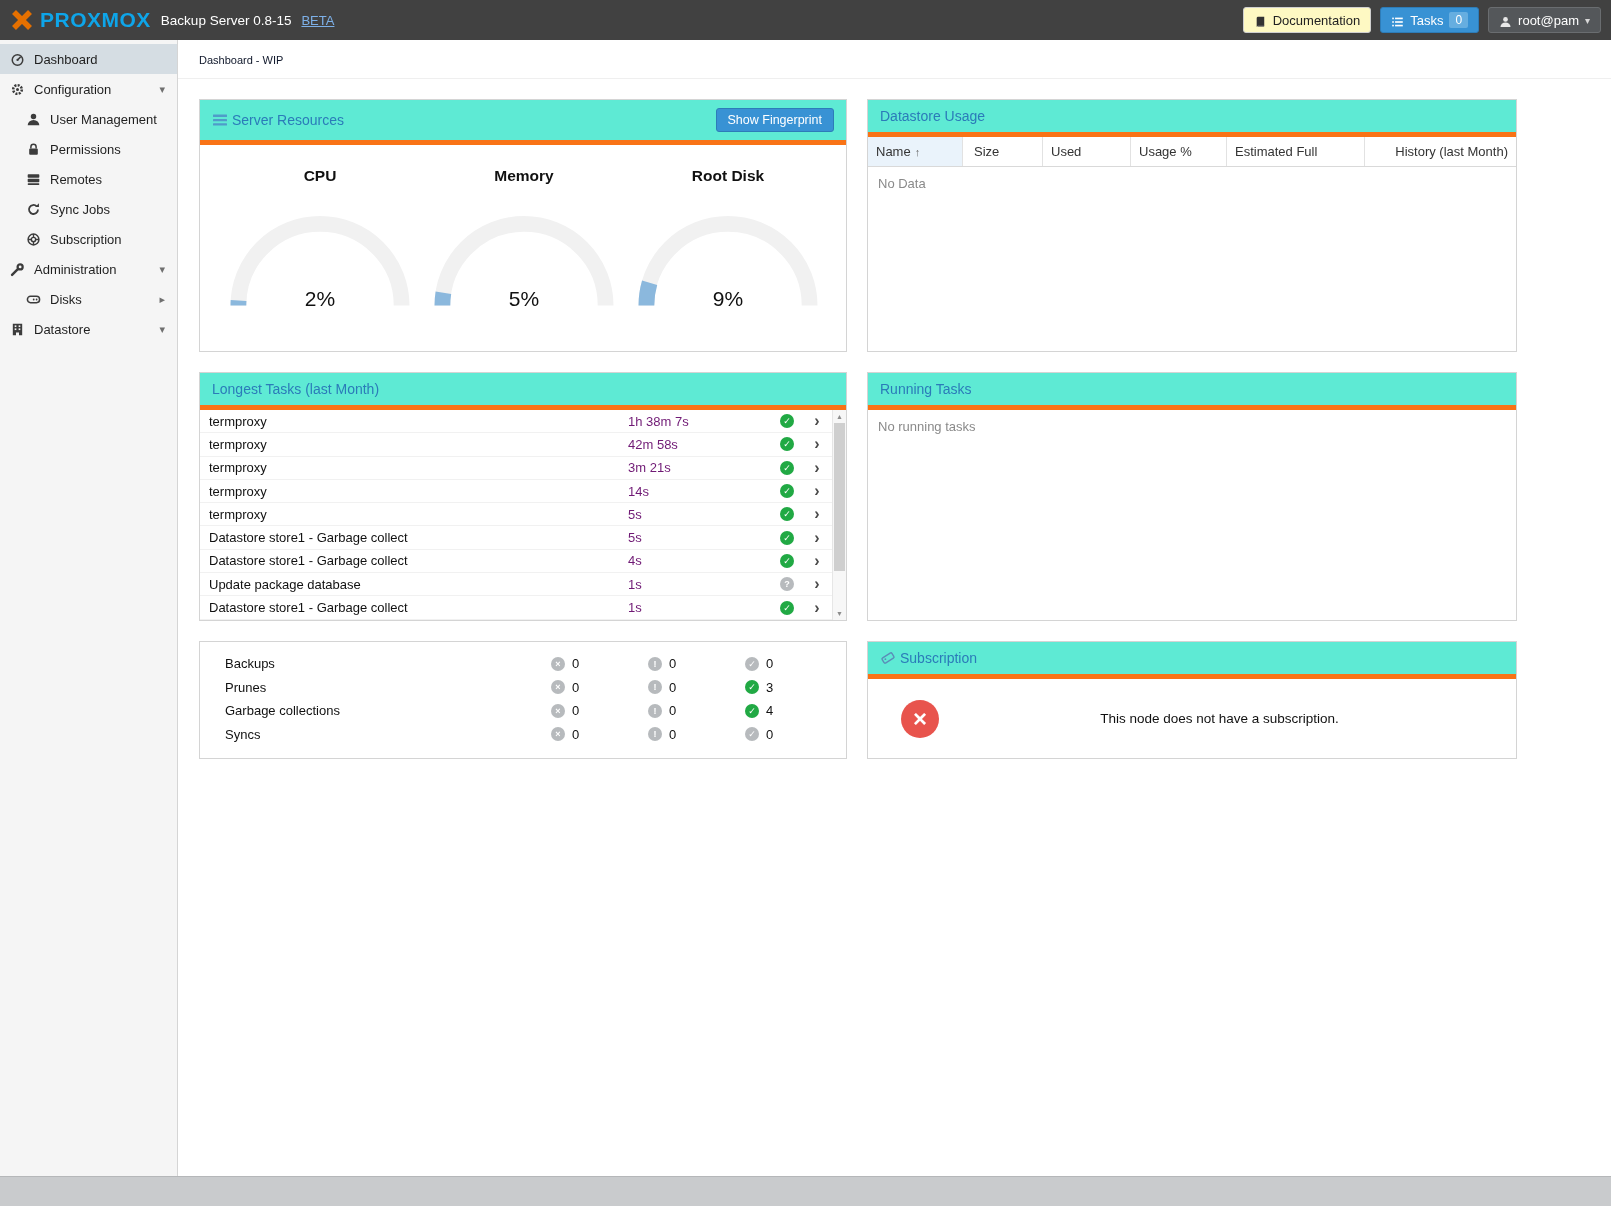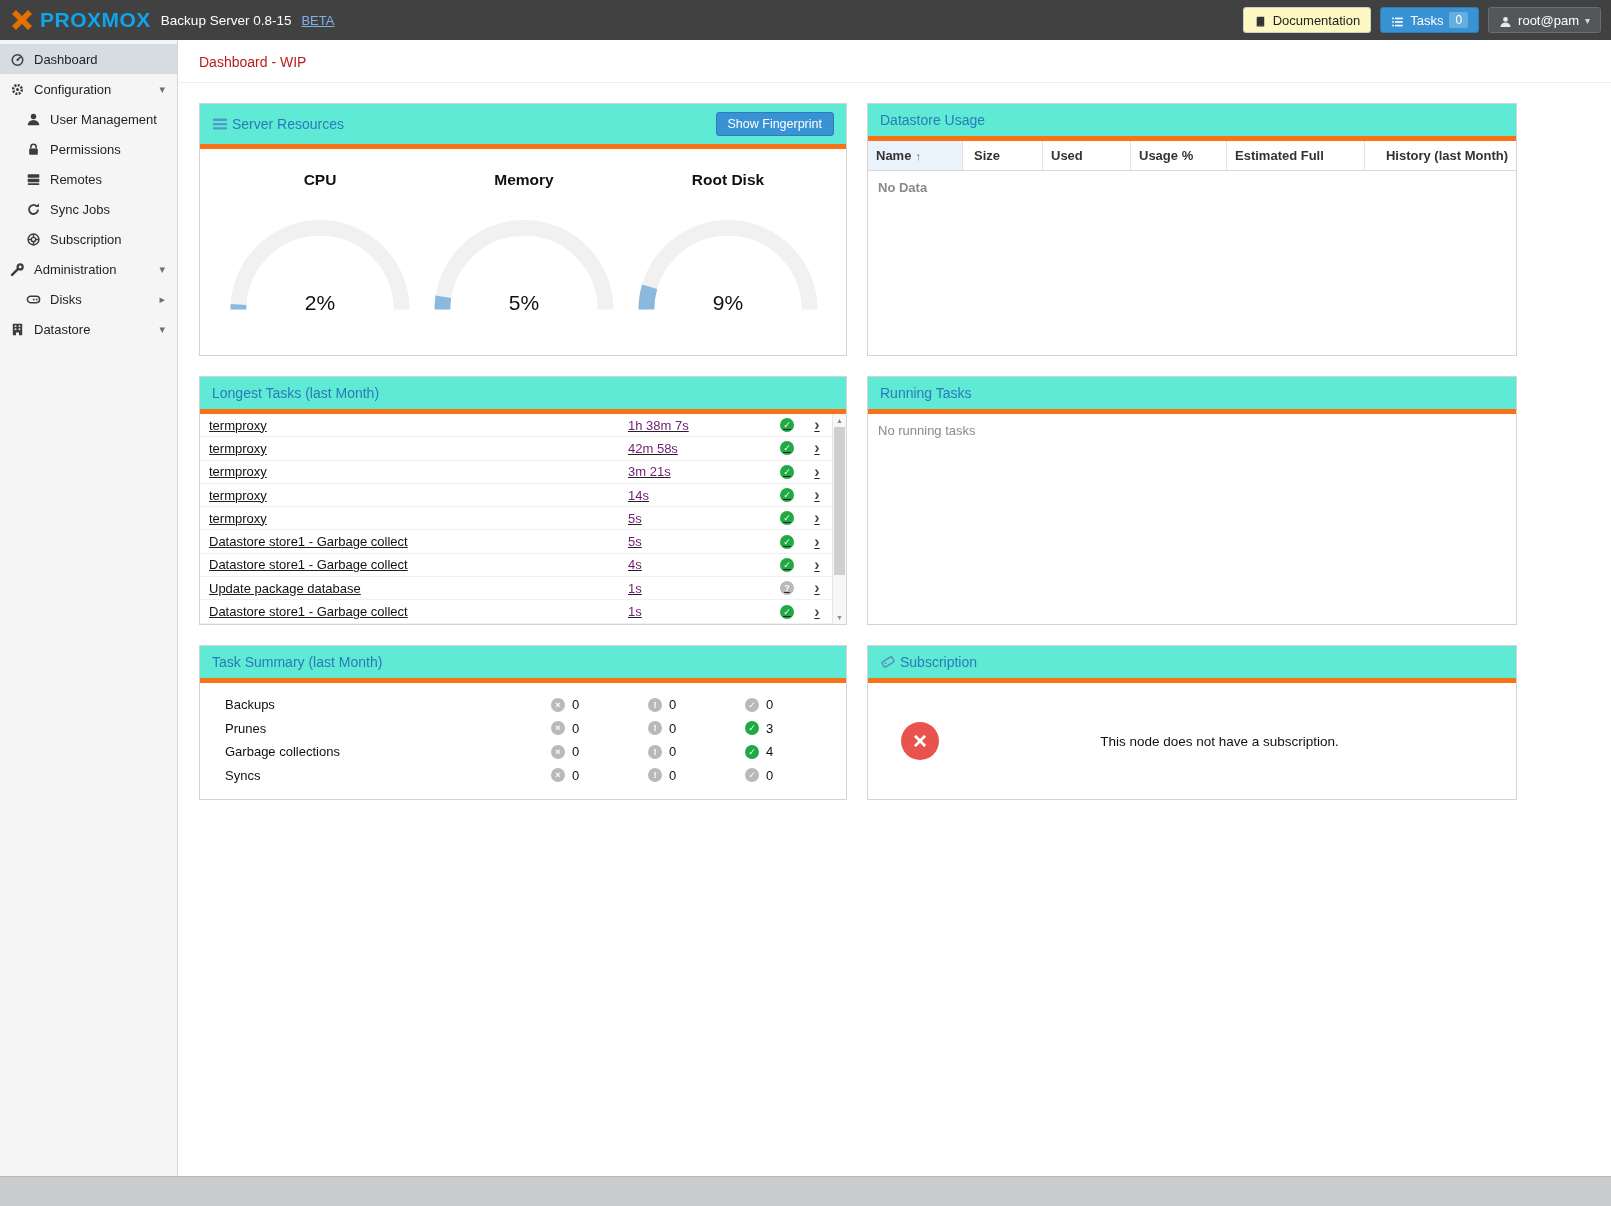--- a/index.html
+++ b/index.html
@@ -75,22 +75,22 @@
   }
   .sb-item.child { padding-left: 26px; }
   .sb-item.selected { background: #d5dde3; }
   .sb-icon { width: 15px; height: 15px; display: inline-flex; color: #3c3c3c; flex-shrink: 0; }
   .sb-icon svg { width: 15px; height: 15px; }
   .sb-label { flex: 1; white-space: nowrap; overflow: hidden; }
   .sb-caret { color: #6f6f6f; font-size: 11px; padding-right: 2px; }
 
   .main { flex: 1; background: #fff; min-width: 0; }
   .page-title {
-    color: #b91c1c;
-    font-size: 14px;
+    color: #0f172a;
+    font-size: 11px;
     padding: 14px 12px 12px 21px;
     border-bottom: 1px solid #efefef;
   }
 
   .content {
     display: grid;
     grid-template-columns: 648px 650px;
     gap: 20px;
     padding: 20px 0 0 21px;
     align-items: stretch;
@@ -128,21 +128,21 @@
   .gauge-label { font-weight: bold; font-size: 15.5px; color: #111; margin-bottom: 24px; }
   .gauge-arc { position: relative; width: 204px; height: 104px; margin: 0 auto; }
   .gauge-value {
     position: absolute;
     left: 0; right: 0; bottom: 2px;
     font-size: 21px;
     color: #111;
   }
 
   
-  .ds-body { flex: 1; display: flex; flex-direction: column; font-weight: bold; }
+  .ds-body { flex: 1; display: flex; flex-direction: column; }
   .ds-cols { display: flex; border-bottom: 1px solid #d9d9d9; }
   .ds-col {
     height: 29px;
     display: flex;
     align-items: center;
     gap: 4px;
     padding: 0 8px;
     border-right: 1px solid #e2e2e2;
     color: #333;
     cursor: pointer;
@@ -155,21 +155,21 @@
   .c0 { width: 95px; }
   .c1 { width: 80px; padding-left: 11px; }
   .c2 { width: 88px; }
   .c3 { width: 96px; }
   .c4 { width: 138px; }
   .c5 { flex: 1; border-right: none; justify-content: flex-end; }
   .empty-text { color: #8a8a8a; padding: 9px 10px; }
 
   
   .tasks-body { position: relative; height: 210px; overflow: hidden; }
-  .task-rows { margin-right: 14px; text-decoration: underline; }
+  .task-rows { margin-right: 14px; }
   .task-row {
     display: flex;
     align-items: center;
     height: 23.3px;
     padding: 0 2px 0 9px;
     border-bottom: 1px solid #f1f1f1;
     cursor: pointer;
   }
   .t-name { flex: 1; color: #111; white-space: nowrap; overflow: hidden; }
   .t-dur { width: 142px; color: #701a75; }
@@ -556,23 +556,20 @@
       <section class="panel">
         <div class="panel-header">
           <span class="panel-title">Running Tasks</span>
         </div>
         <div class="plain-body">
           <div class="empty-text">No running tasks</div>
         </div>
       </section>
 
       <section class="panel">
-        <div class="panel-header">
-          <span class="panel-title">Task Summary (last Month)</span>
-        </div>
         <div class="summary-body" id="summary-rows">
             <div class="sum-row">
               <span class="sum-label">Backups</span>
               <span class="sum-cell">
                 <span class="bc bc-gray">×</span>
                 <span>0</span>
               </span>
               <span class="sum-cell">
                 <span class="bc bc-gray">!</span>
                 <span>0</span>

